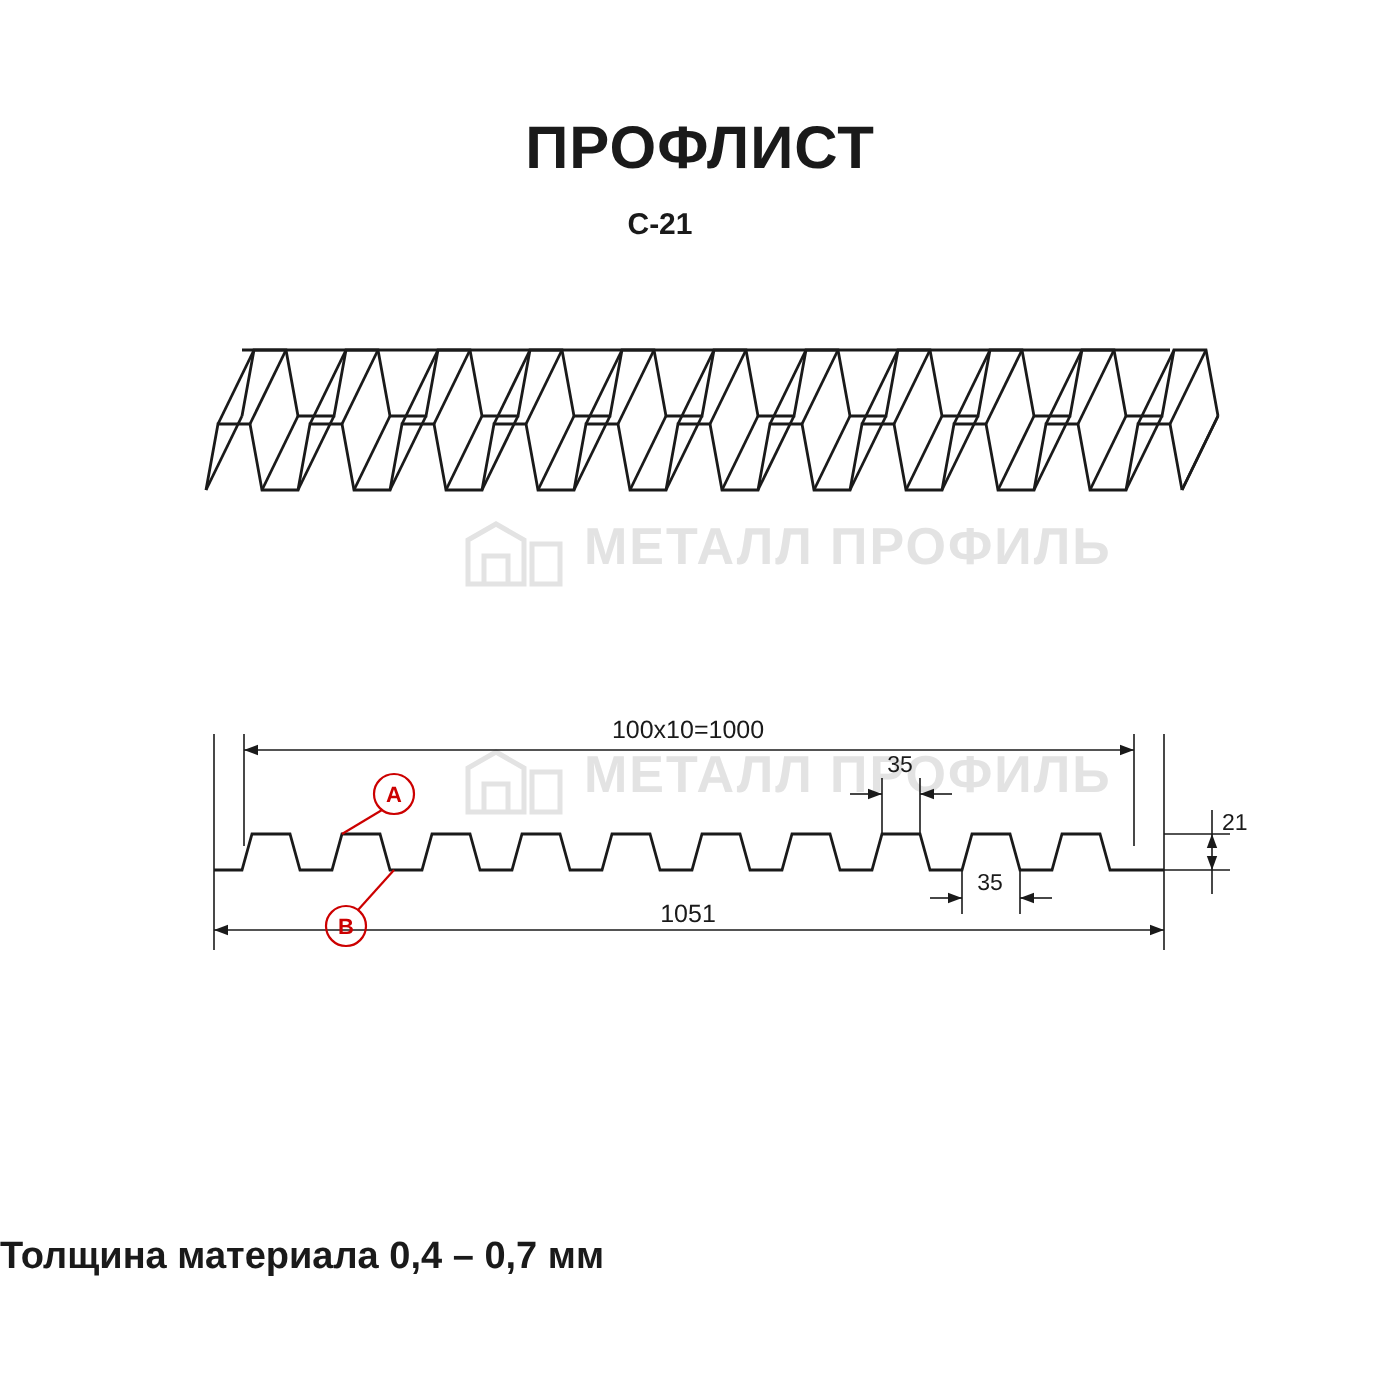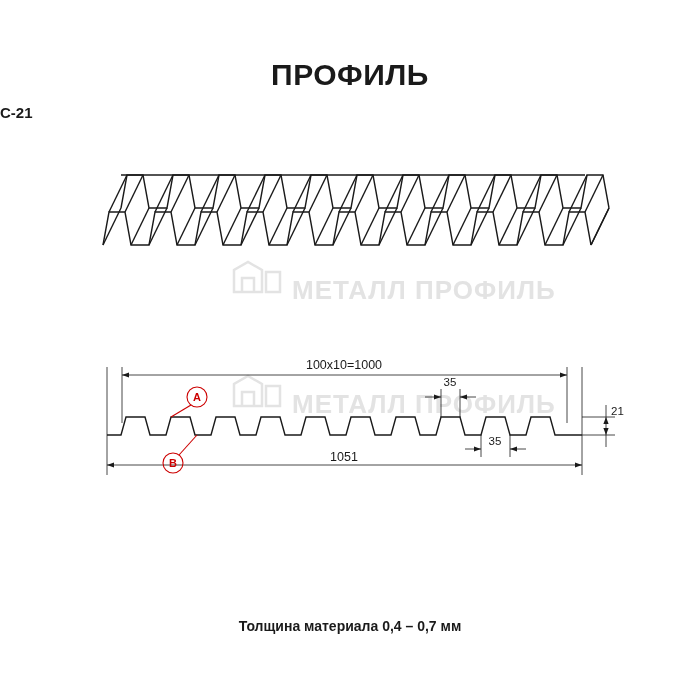--- a/index.html
+++ b/index.html
@@ -29,20 +29,21 @@
     font-size: 30px;
     font-weight: bold;
     letter-spacing: 0.5px;
     color: #1a1a1a;
   }
   .subtitle {
     position: absolute;
     top: 104px;
     left: 0;
     width: 660px;
+    text-align: center;
     font-size: 15px;
     font-weight: bold;
     color: #1a1a1a;
   }
   .iso-wrap {
     position: absolute;
     top: 150px;
     left: 85px;
     width: 540px;
     height: 130px;
@@ -53,35 +54,33 @@
     left: 85px;
     width: 540px;
     height: 145px;
     text-decoration: underline;
   }
   .footer {
     position: absolute;
     top: 618px;
     left: 0;
     width: 700px;
-    text-align: center;
-    font-size: 14px;
+    font-size: 19px;
     font-weight: bold;
     color: #1a1a1a;
   }
   .wm {
     position: absolute;
     pointer-events: none;
     font-size: 26px;
     font-weight: bold;
     color: #e3e3e3;
     letter-spacing: 1px;
     white-space: nowrap;
     font-family: "Liberation Sans", sans-serif;
-    margin-top: 17px;
   }
   .wm1 { top: 258px; left: 228px; }
   .wm2 { top: 372px; left: 228px; }
   .wm-logo {
     position: absolute;
     pointer-events: none;
   }
   .wm-logo1 { top: 258px; left: 228px; }
   .wm-logo2 { top: 372px; left: 228px; }
   svg { display: block; }
@@ -104,21 +103,21 @@
     fill: #1a1a1a;
     font-family: "Liberation Sans", sans-serif;
     font-size: 12.5px;
   }
 </style>
 </head>
 <body>
 
 <div class="page">
 
-  <div class="title">ПРОФИЛЬ</div>
+  <div class="title">ПРОФЛИСТ</div>
   <div class="subtitle">С-21</div>
 
   <div class="iso-wrap">
     <svg width="540" height="130" viewBox="0 0 540 130">
       <g class="ln med">
 
         <path d="M36 25 L500 25"></path>
 
         <path d="M18 95
                  L24 62 L40 62 L46 95

